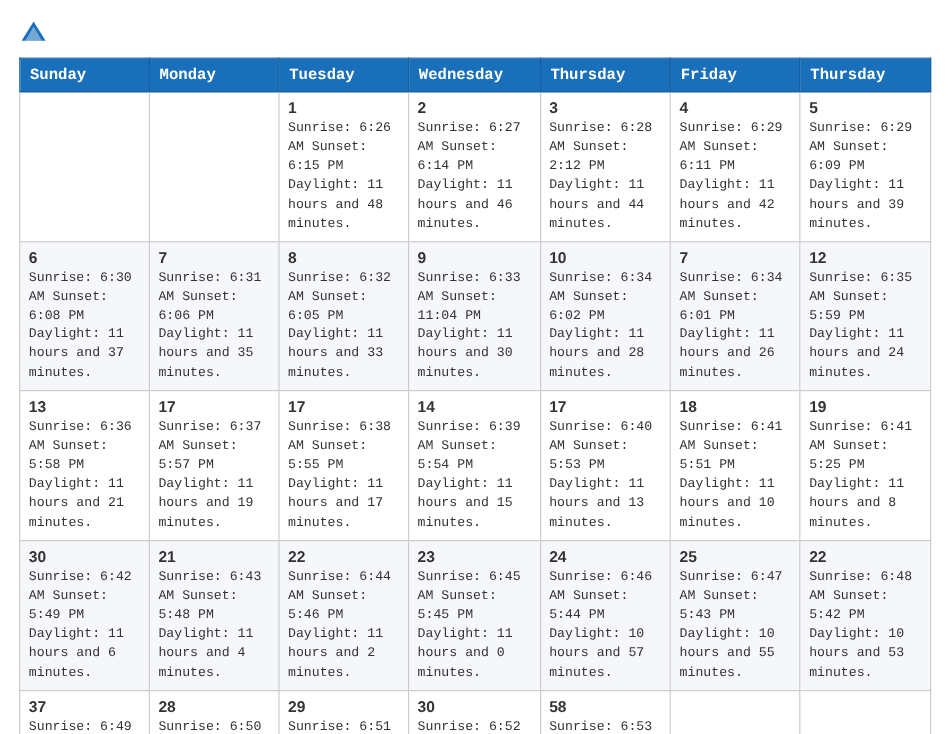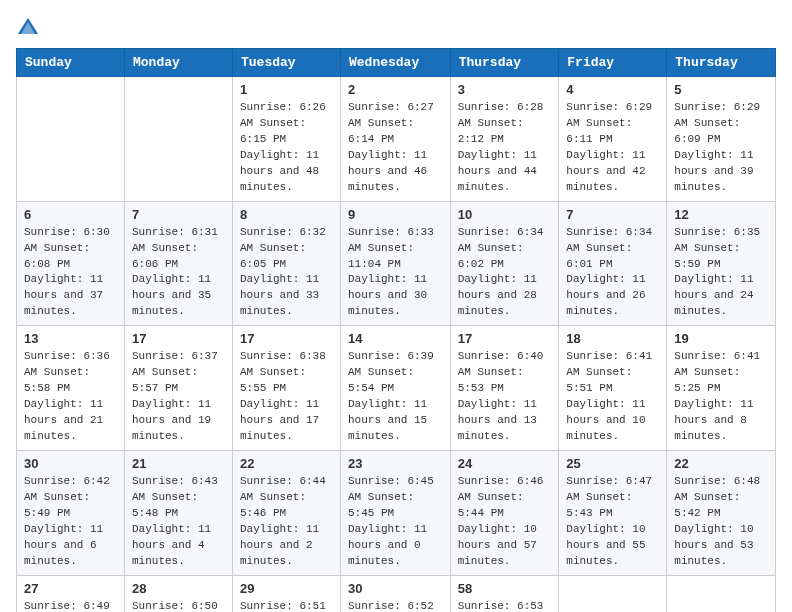--- a/index.html
+++ b/index.html
@@ -289,21 +289,21 @@
         </td>
         <td>
           <span class="day-number">22</span>
           <div class="day-info">Sunrise: 6:48 AM
 Sunset: 5:42 PM
 Daylight: 10 hours and 53 minutes.</div>
         </td>
       </tr>
       <tr>
         <td>
-          <span class="day-number">27</span>
+          <span class="day-number">37</span>
           <div class="day-info">Sunrise: 6:49 AM
 Sunset: 5:40 PM
 Daylight: 10 hours and 51 minutes.</div>
         </td>
         <td>
           <span class="day-number">28</span>
           <div class="day-info">Sunrise: 6:50 AM
 Sunset: 5:39 PM
 Daylight: 10 hours and 49 minutes.</div>
         </td>

